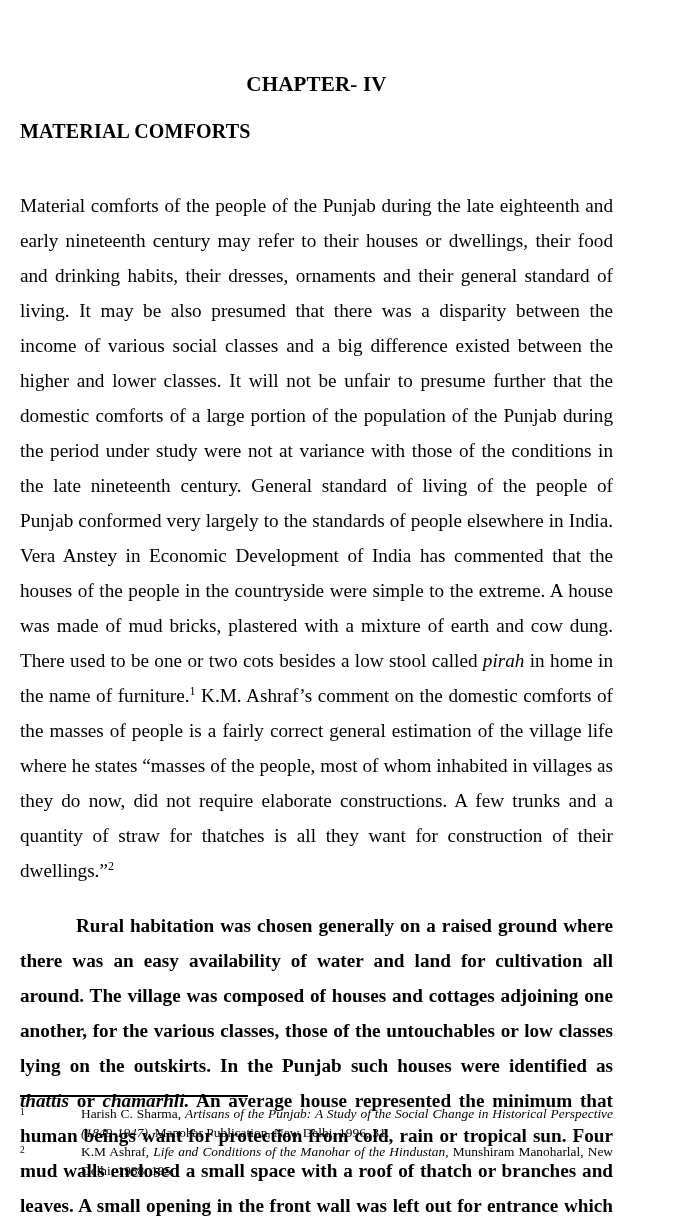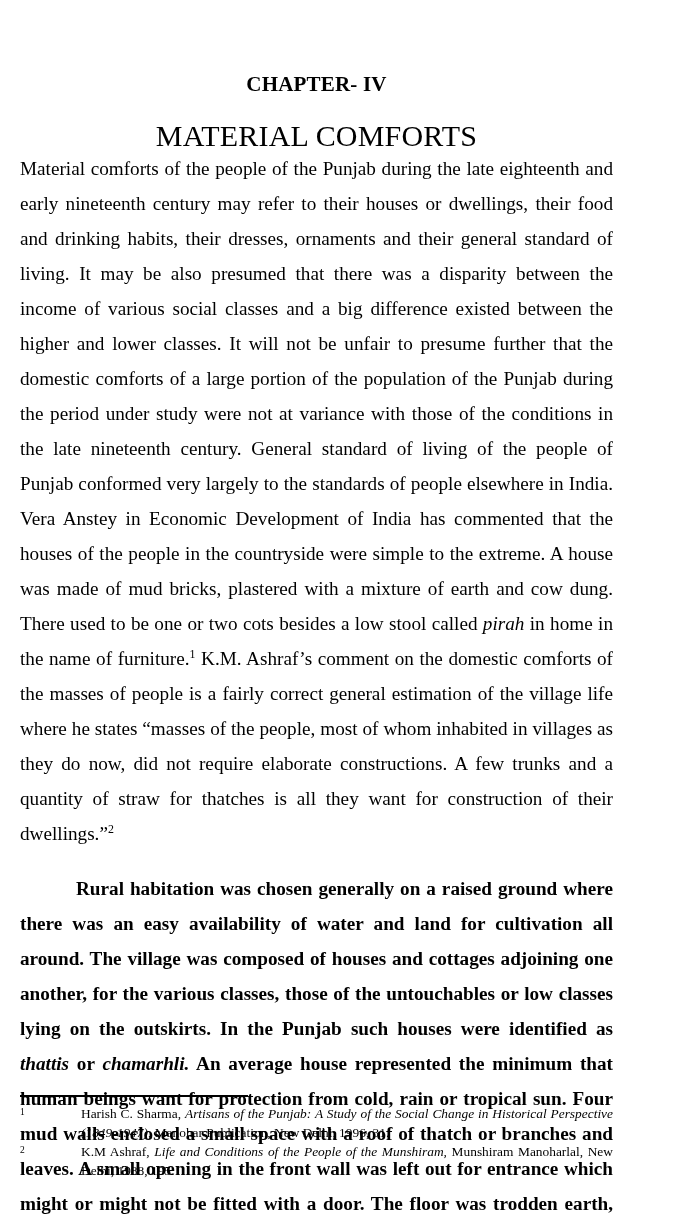--- a/index.html
+++ b/index.html
@@ -25,37 +25,37 @@
   .chapter-heading {
     text-align: center;
     font-weight: bold;
     font-size: 21px;
     letter-spacing: 0.2px;
     margin: 0;
     padding-top: 74px;
     line-height: 1;
   }
   .title-heading {
-    text-align: center;
-    font-weight: normal;
-    font-size: 30px;
+    font-weight: bold;
+    font-size: 20px;
     letter-spacing: 0.2px;
     margin: 0;
     padding-top: 26px;
     line-height: 1;
   }
   .body-text {
     font-size: 19.2px;
     line-height: 35px;
     text-align: justify;
     text-justify: inter-word;
     margin: 0;
     hyphens: none;
   }
   #para-1 {
+    margin-top: 47px;
   }
   #para-2 {
     margin-top: 20px;
     text-indent: 56px;
     font-weight: bold;
   }
   .italic { font-style: italic; }
   sup {
     font-size: 0.62em;
     vertical-align: super;
@@ -119,18 +119,18 @@
   <div class="footnote-area">
     <div class="footnote-rule"></div>
 
     <div class="footnote">
       <span class="footnote-num">1</span>
       <span class="footnote-text">Harish C. Sharma, <span class="italic">Artisans of the Punjab: A Study of the Social Change in Historical Perspective (1849-1947)</span>, Manohar Publication, New Delhi, 1996, 31.</span>
     </div>
 
     <div class="footnote">
       <span class="footnote-num">2</span>
-      <span class="footnote-text">K.M Ashraf, <span class="italic">Life and Conditions of the People of the Munshiram,</span> Munshiram Manoharlal, New Delhi, 1988, 195.</span>
+      <span class="footnote-text">K.M Ashraf, <span class="italic">Life and Conditions of the Manohar of the Hindustan,</span> Munshiram Manoharlal, New Delhi, 1988, 195.</span>
     </div>
   </div>
 
 
 </div>
 
 </body></html>

